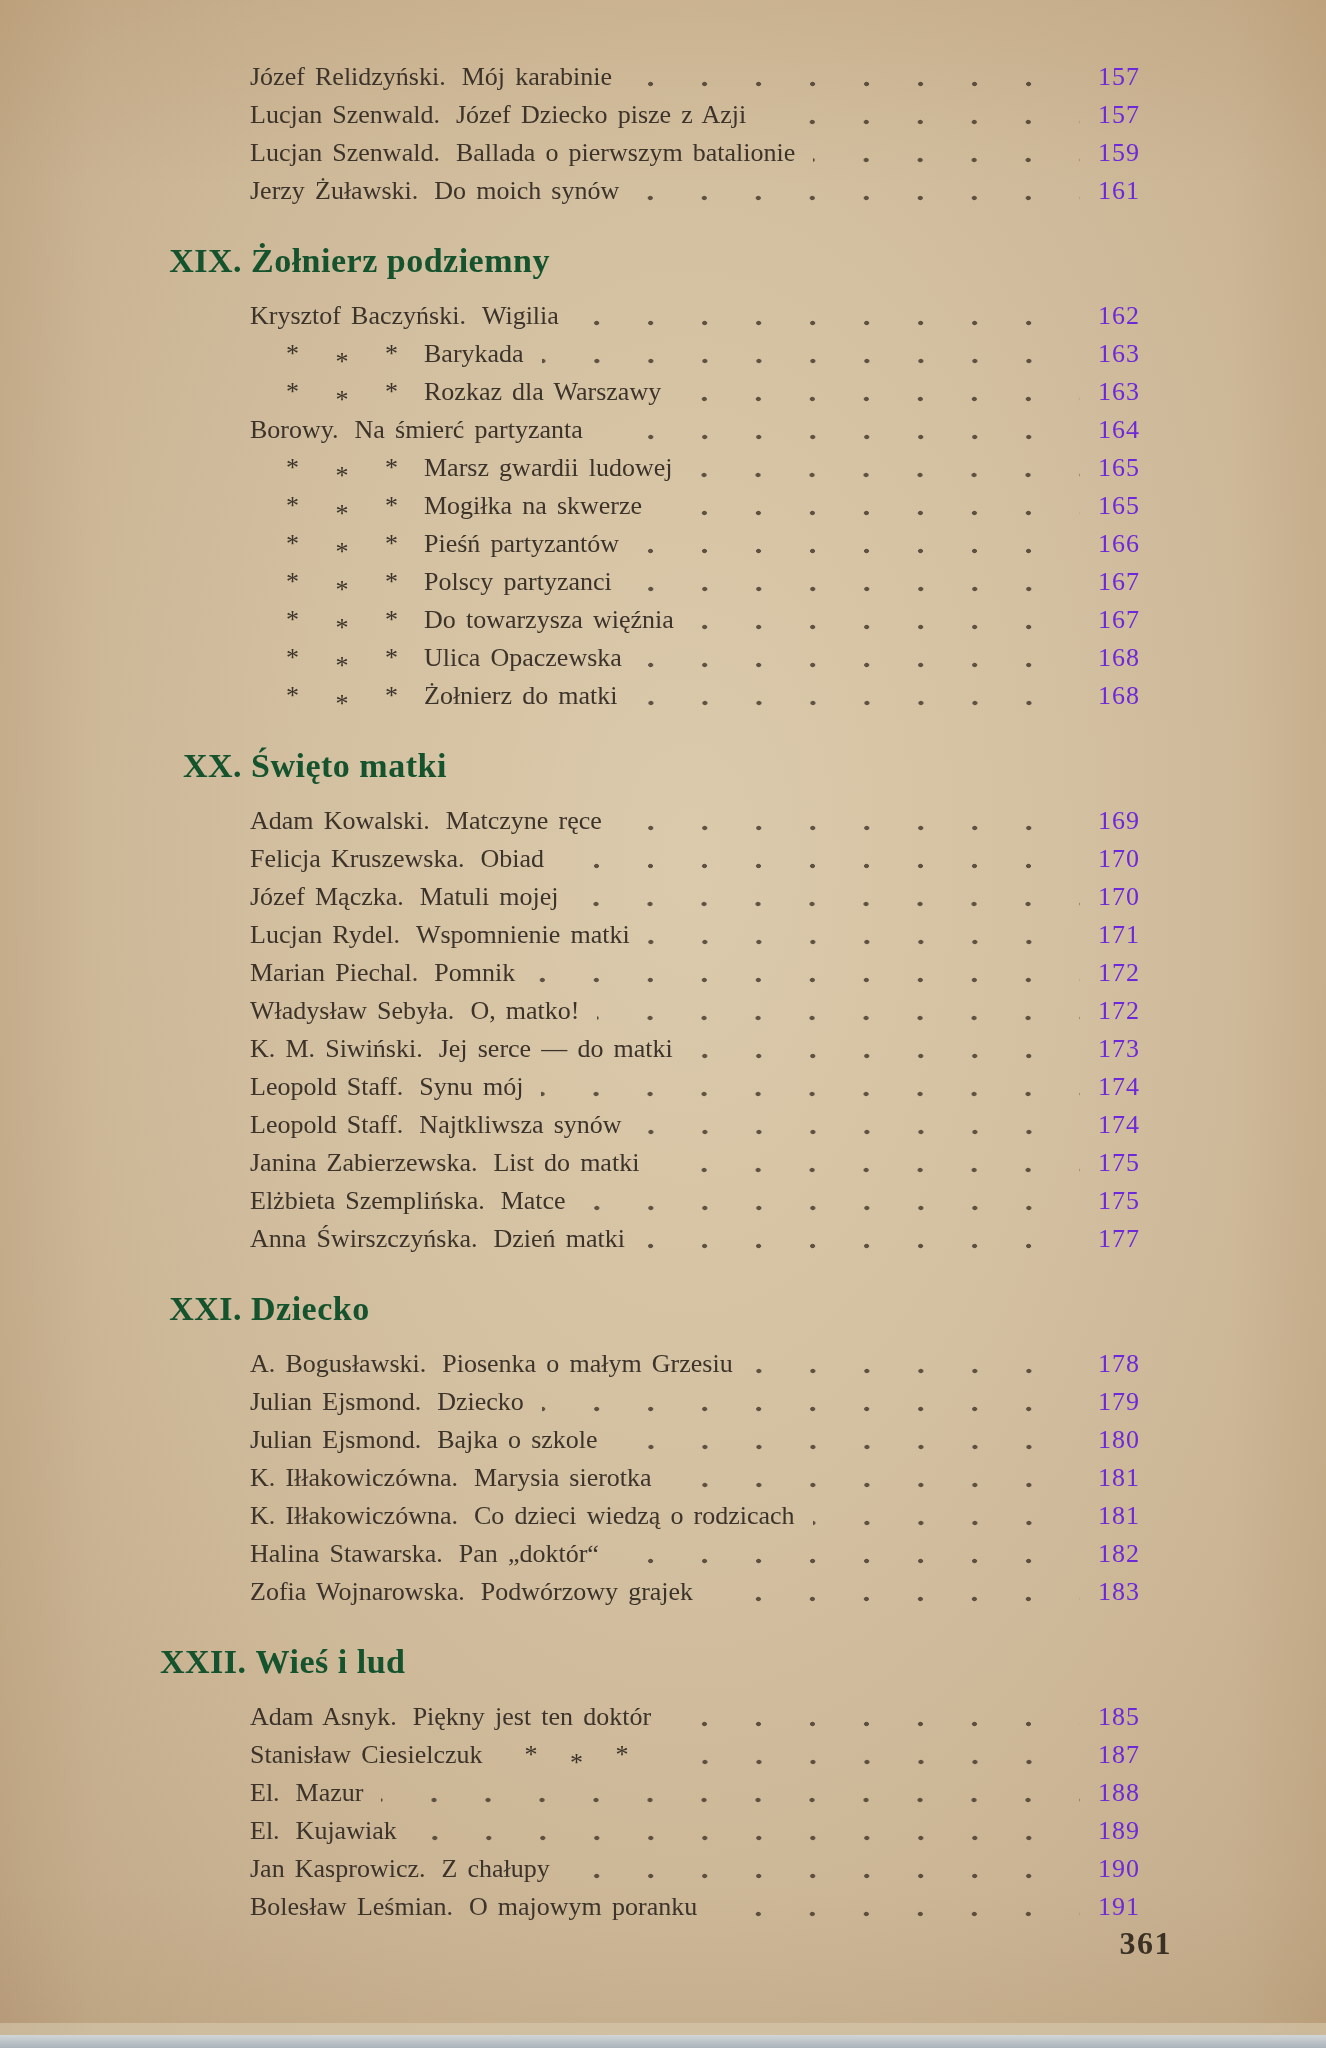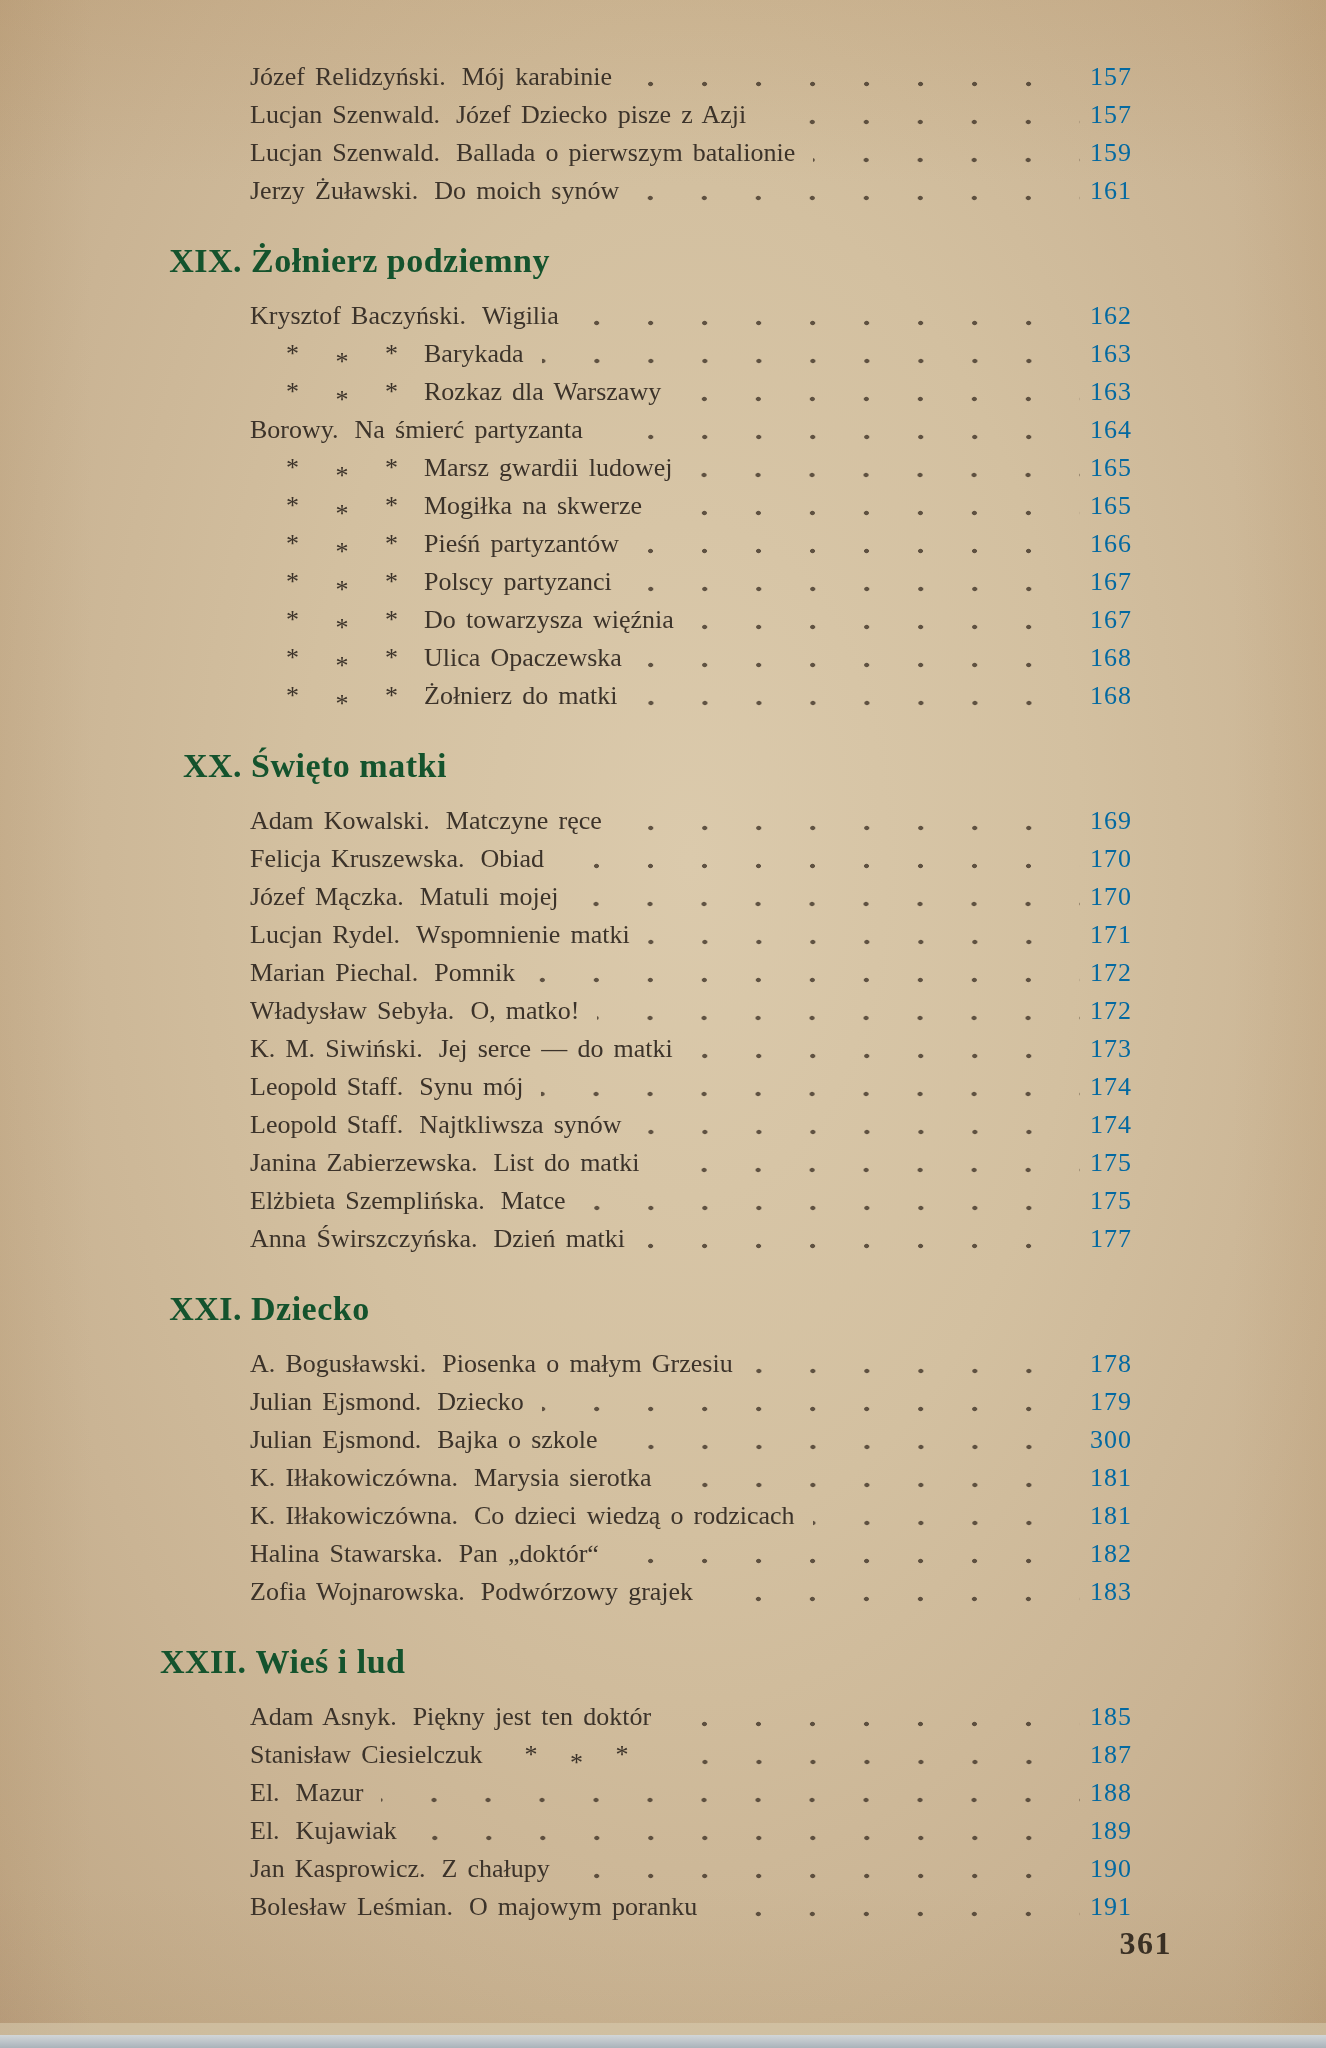--- a/index.html
+++ b/index.html
@@ -30,21 +30,21 @@
   }
   .entry-row .author{margin-right:16px;}
   .entry-row .title{}
   .leader{
     flex:1 1 auto;align-self:flex-end;height:6px;min-width:0;
     margin:0 10px 9px 18px;
     background-image:radial-gradient(circle at 2.5px 3px, rgba(62,50,38,0.78) 2.1px, rgba(62,50,38,0) 2.6px);
     background-size:54px 6px;background-repeat:repeat-x;background-position:right center;
   }
   .pagenum{
-    flex:0 0 58px;text-align:left;color:#0369a1;letter-spacing:1px;
+    flex:0 0 58px;text-align:center;color:#6d28d9;letter-spacing:1px;
   }
   .stars{
     display:inline-flex;justify-content:space-between;
     width:112px;margin-left:36px;margin-right:26px;flex:0 0 auto;
   }
   .stars .star{font-size:26px;line-height:38px;}
   .stars .star.mid{transform:translateY(8px);}
   .stars.after{margin-left:26px;width:104px;}
   .section-heading{
     display:flex;align-items:baseline;
@@ -291,21 +291,21 @@
       <div class="entry-row">
         <span class="author">Julian Ejsmond.</span>
         <span class="title">Dziecko</span>
         <span class="leader"></span>
         <span class="pagenum">179</span>
       </div>
       <div class="entry-row">
         <span class="author">Julian Ejsmond.</span>
         <span class="title">Bajka o szkole</span>
         <span class="leader"></span>
-        <span class="pagenum">300</span>
+        <span class="pagenum">180</span>
       </div>
       <div class="entry-row">
         <span class="author">K. Iłłakowiczówna.</span>
         <span class="title">Marysia sierotka</span>
         <span class="leader"></span>
         <span class="pagenum">181</span>
       </div>
       <div class="entry-row">
         <span class="author">K. Iłłakowiczówna.</span>
         <span class="title">Co dzieci wiedzą o rodzicach</span>

